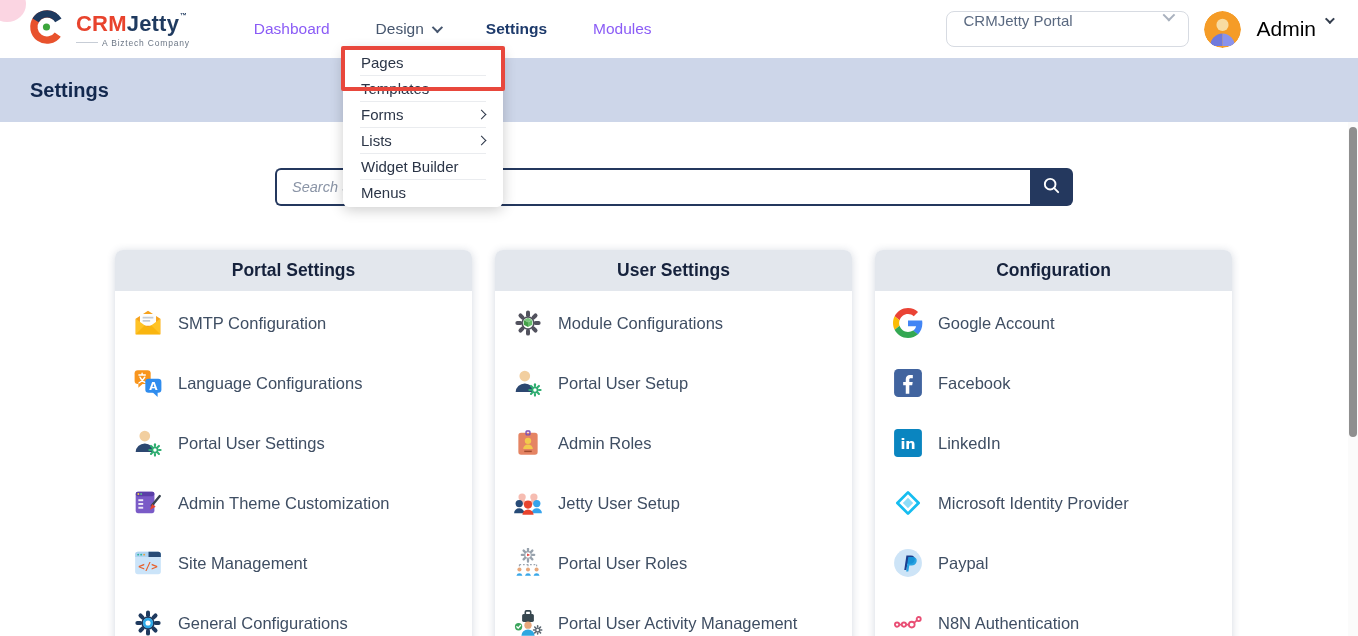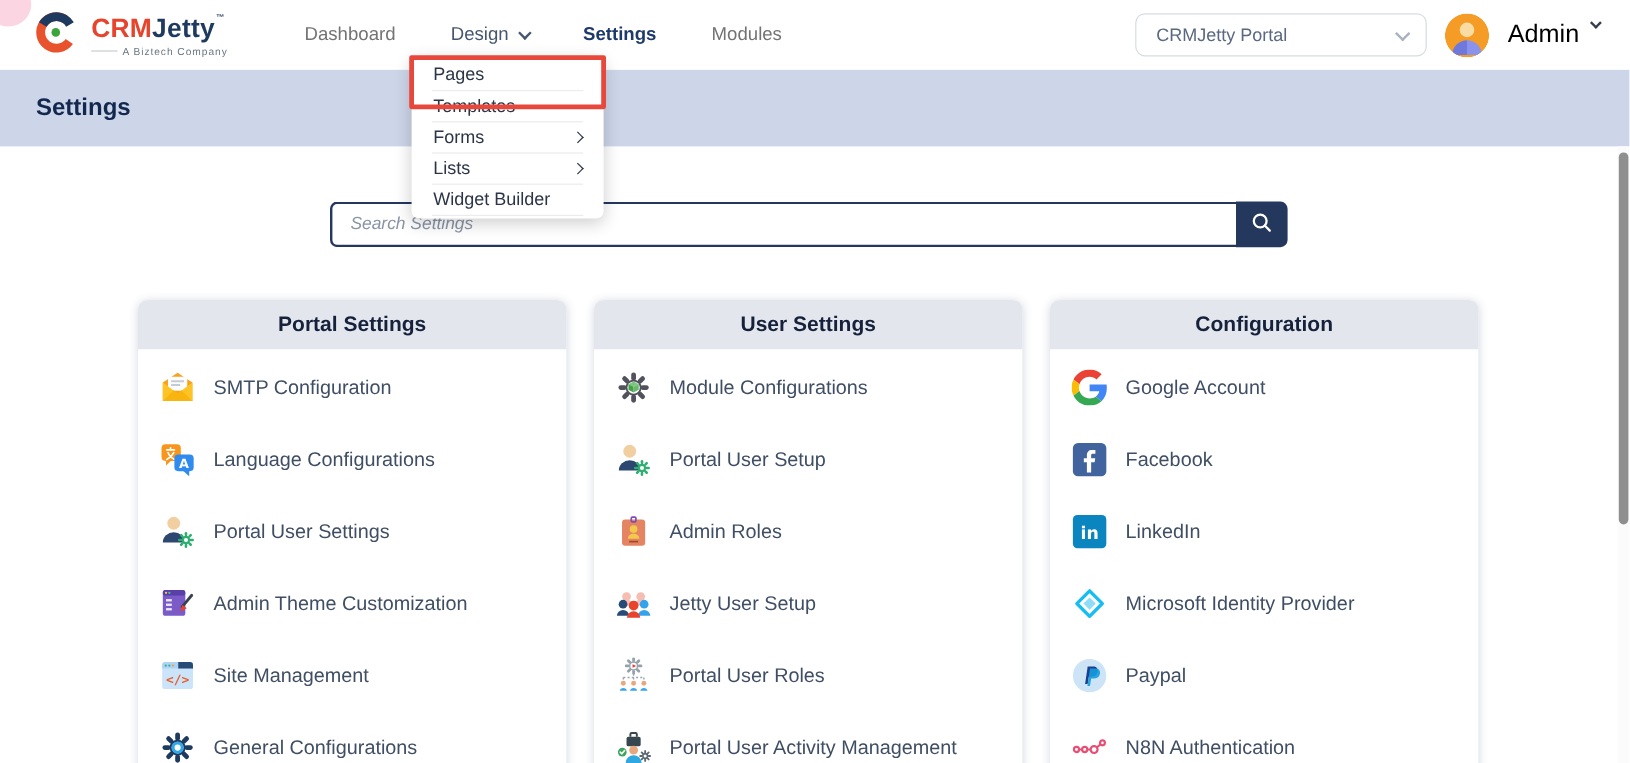--- a/index.html
+++ b/index.html
@@ -10,30 +10,30 @@
   .navbar { height:58px; background:#fff; display:flex; align-items:center; padding:0 26px; position:relative; z-index:10; }
   .logo { display:flex; align-items:center; gap:8px; cursor:pointer; }
   .logo-text-block { display:flex; flex-direction:column; }
   .logo-line1 { font-size:22px; font-weight:bold; letter-spacing:.2px; display:flex; align-items:flex-start; }
   .logo-crm { color:#E8432D; } .logo-jetty { color:#1F3A5F; }
   .logo-tm { font-size:7px; color:#1F3A5F; margin-top:1px; margin-left:1px; }
   .logo-tagline { font-size:8.5px; color:#6B7685; letter-spacing:.8px; margin-top:1px; display:flex; align-items:center; gap:4px; }
   .logo-tagline::before { content:""; width:22px; height:1px; background:#C7CDD6; }
 
   .nav-links { display:flex; gap:46px; margin-left:64px; font-size:15.5px; }
-  .nav-link { color:#737373; cursor:pointer; display:flex; align-items:center; gap:8px; }
+  .nav-link { color:#8b5cf6; cursor:pointer; display:flex; align-items:center; gap:8px; }
   .nav-link.design { color:#46566E; }
   .nav-link.active { color:#1D3A6B; font-weight:bold; }
 
   .chev-down { width:8px; height:8px; border-right:2px solid currentColor; border-bottom:2px solid currentColor;
                transform:rotate(45deg) translateY(-2px); display:inline-block; }
 
   .nav-right { margin-left:auto; display:flex; align-items:center; gap:15px; }
   .portal-select { width:243px; height:36px; border:1px solid #D7DBE2; border-radius:8px; background:#fff;
-                   display:flex; align-items:center; justify-content:space-between; padding:0 16px;
+                   display:flex; align-items:flex-start; justify-content:space-between; padding:0 16px;
                    color:#5A6980; font-size:15px; cursor:pointer; }
   .portal-select .chev-down { color:#A9B1BE; width:9px; height:9px; }
   .avatar { width:37px; height:37px; border-radius:50%; overflow:hidden; cursor:pointer; flex:0 0 37px; }
   .admin-menu { display:flex; align-items:flex-start; gap:9px; color:#000000; font-size:21px; cursor:pointer; }
   .admin-menu .chev-down { width:7px; height:7px; color:#343E4E; }
 
   
   .band { height:64px; background:#CDD6E9; display:flex; align-items:center; padding:0 30px; }
   .band h1 { font-size:20px; color:#12284E; font-weight:bold; }
 
@@ -449,18 +449,21 @@
   <div class="menu-divider"></div>
   <div class="menu-item">
     <span>Lists</span>
     <span class="chev-right"></span>
   </div>
   <div class="menu-divider"></div>
   <div class="menu-item">
     <span>Widget Builder</span>
   </div>
   <div class="menu-divider"></div>
+  <div class="menu-item">
+    <span>Menus</span>
+  </div>
 </div>
 
 <div class="red-box"></div>
 
 <div class="scroll-track"></div>
 <div class="scroll-thumb"></div>
 
 </body></html>

